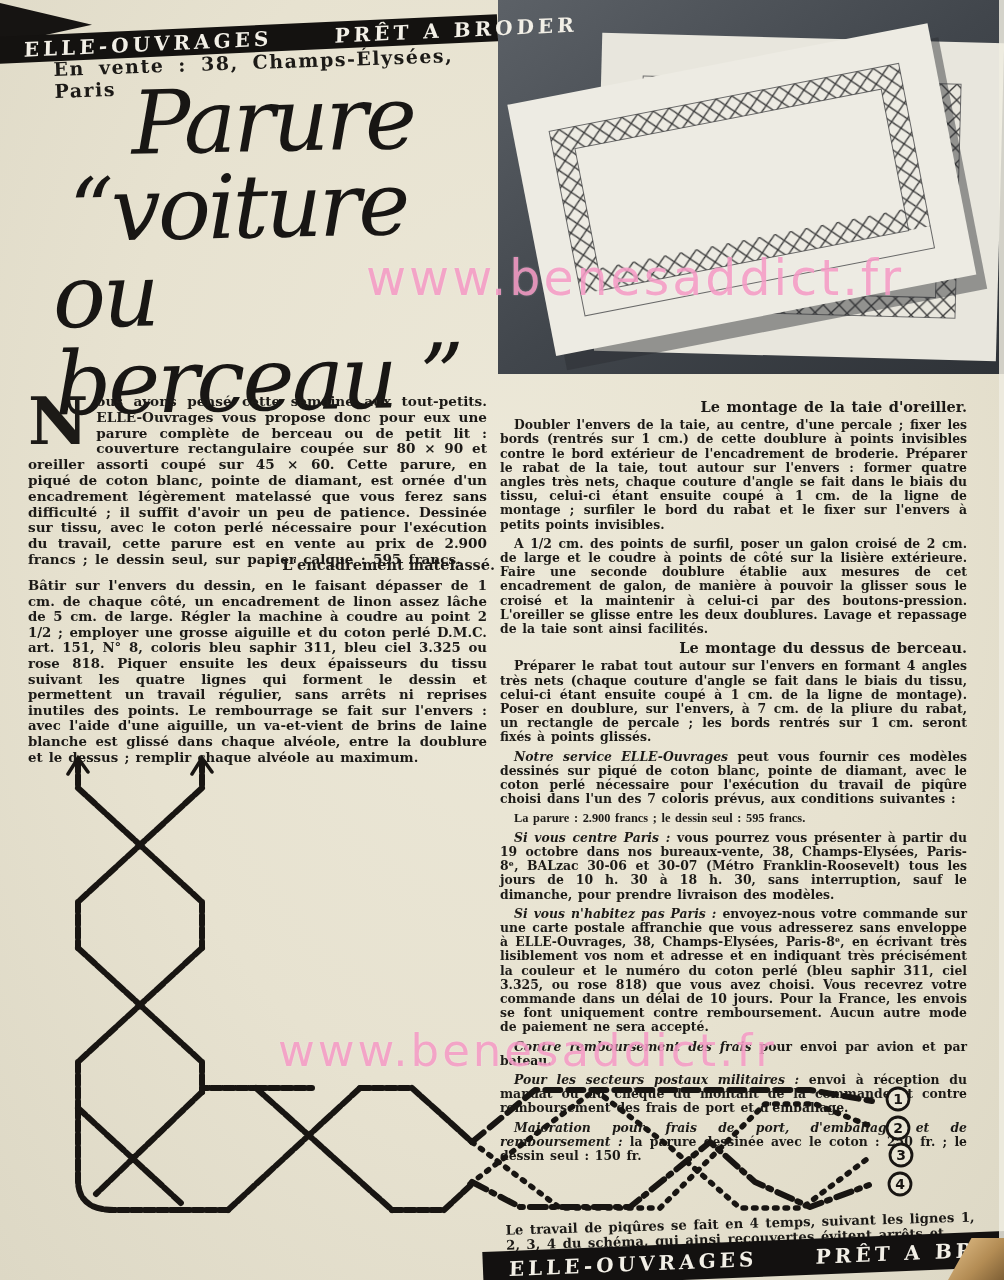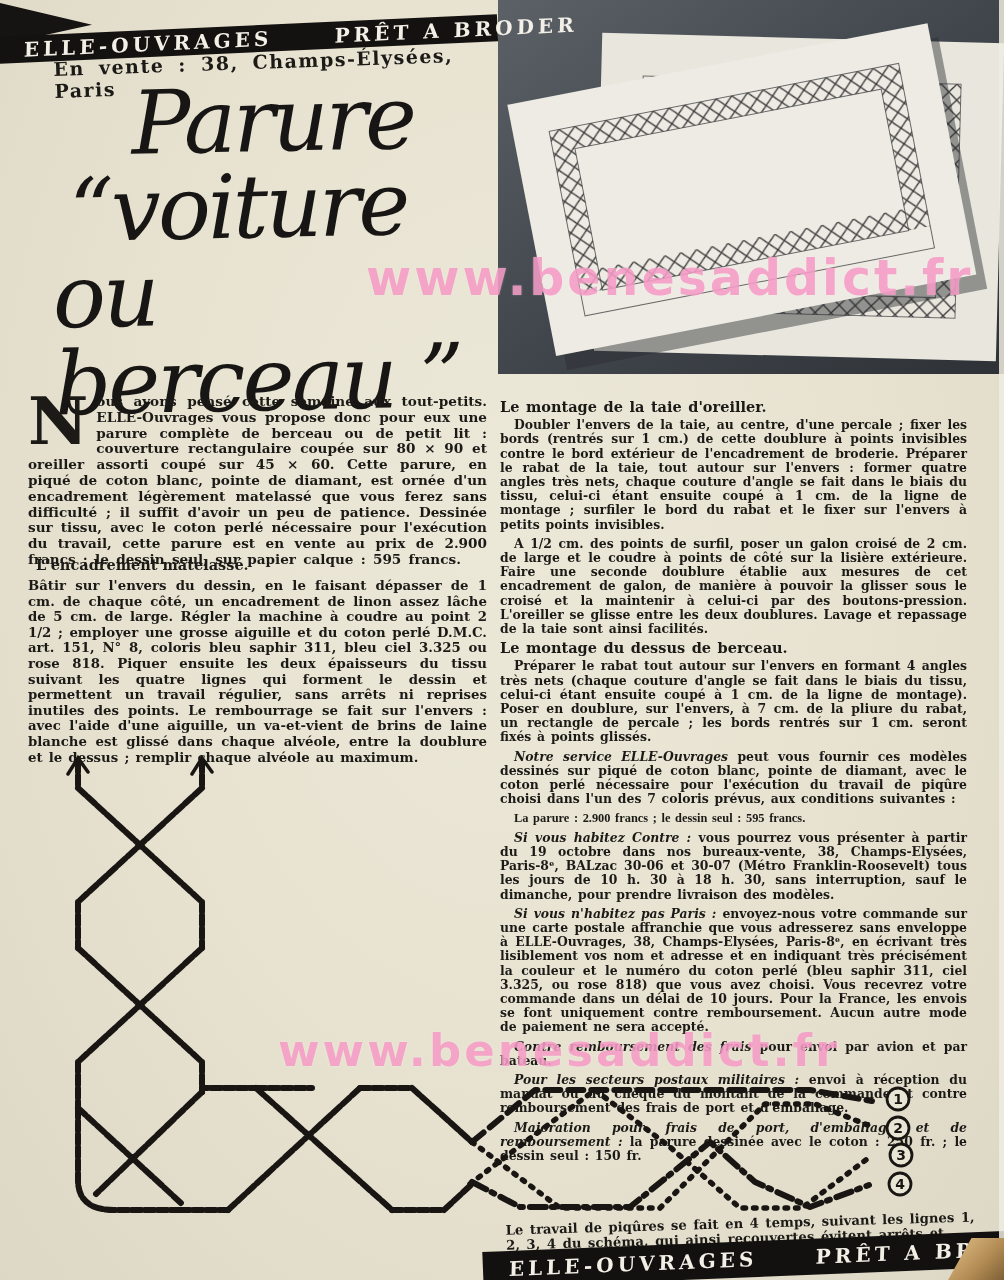--- a/index.html
+++ b/index.html
@@ -43,36 +43,36 @@
     transform:rotate(-1.2deg);color:#181614;
   }
   .title .t1{margin-left:92px;}
   .title .t2{margin-left:28px;}
   .title .t3{margin-left:10px;}
   
   .photo{position:absolute;left:498px;top:0;width:506px;height:374px;z-index:3;}
   
   .wm{
     position:absolute;z-index:20;color:#f59cc6;opacity:0.88;
-    font-family:"DejaVu Sans",sans-serif;font-weight:bold;letter-spacing:3px;
+    font-family:"DejaVu Sans",sans-serif;font-weight:normal;letter-spacing:3px;
     text-shadow:0 0 2px rgba(255,255,255,.35);white-space:nowrap;
   }
   .wm1{left:366px;top:250px;font-size:49px;}
   .wm2{left:278px;top:1024px;font-size:45px;}
   
   .col{position:absolute;z-index:6;text-align:justify;}
   .intro{
     left:28px;top:394px;width:459px;font-size:13.6px;line-height:15.8px;
     font-weight:bold;word-spacing:2.5px;
   }
   .dropcap{
     float:left;font-size:66px;line-height:50px;padding:2px 8px 0 0;font-weight:bold;
   }
   .h{
-    text-align:left;font-weight:bold;font-size:14.5px;margin:0 0 7px 0;
+    text-align:right;font-weight:bold;font-size:14.5px;margin:0 0 7px 0;
   }
   .lc-head{left:36px;top:556px;width:459px;}
   .lc-body{
     left:28px;top:578px;width:459px;font-size:13.3px;line-height:15.6px;
     font-weight:bold;word-spacing:1.5px;
   }
   .rc{
     left:500px;top:397px;width:467px;font-size:12.4px;line-height:14.2px;
     font-weight:bold;word-spacing:1.5px;
   }
@@ -170,21 +170,21 @@
 <div class="col lc-body">Bâtir sur l'envers du dessin, en le faisant dépasser de 1 cm. de chaque côté, un encadrement de linon assez lâche de 5 cm. de large. Régler la machine à coudre au point 2 1/2 ; employer une grosse aiguille et du coton perlé D.M.C. art. 151, N° 8, coloris bleu saphir 311, bleu ciel 3.325 ou rose 818. Piquer ensuite les deux épaisseurs du tissu suivant les quatre lignes qui forment le dessin et permettent un travail régulier, sans arrêts ni reprises inutiles des points. Le rembourrage se fait sur l'envers : avec l'aide d'une aiguille, un va-et-vient de brins de laine blanche est glissé dans chaque alvéole, entre la doublure et le dessus ; remplir chaque alvéole au maximum.</div>
 
 <div class="col rc">
   <div class="h">Le montage de la taie d'oreiller.</div>
   <p>Doubler l'envers de la taie, au centre, d'une percale ; fixer les bords (rentrés sur 1 cm.) de cette doublure à points invisibles contre le bord extérieur de l'encadrement de broderie. Préparer le rabat de la taie, tout autour sur l'envers : former quatre angles très nets, chaque couture d'angle se fait dans le biais du tissu, celui-ci étant ensuite coupé à 1 cm. de la ligne de montage ; surfiler le bord du rabat et le fixer sur l'envers à petits points invisibles.</p>
   <p>A 1/2 cm. des points de surfil, poser un galon croisé de 2 cm. de large et le coudre à points de côté sur la lisière extérieure. Faire une seconde doublure établie aux mesures de cet encadrement de galon, de manière à pouvoir la glisser sous le croisé et la maintenir à celui-ci par des boutons-pression. L'oreiller se glisse entre les deux doublures. Lavage et repassage de la taie sont ainsi facilités.</p>
   <div class="h">Le montage du dessus de berceau.</div>
   <p>Préparer le rabat tout autour sur l'envers en formant 4 angles très nets (chaque couture d'angle se fait dans le biais du tissu, celui-ci étant ensuite coupé à 1 cm. de la ligne de montage). Poser en doublure, sur l'envers, à 7 cm. de la pliure du rabat, un rectangle de percale ; les bords rentrés sur 1 cm. seront fixés à points glissés.</p>
   <p><span class="lead">Notre service ELLE-Ouvrages</span><span> peut vous fournir ces modèles dessinés sur piqué de coton blanc, pointe de diamant, avec le coton perlé nécessaire pour l'exécution du travail de piqûre choisi dans l'un des 7 coloris prévus, aux conditions suivantes :</span></p>
   <p class="price">La parure : 2.900 francs ; le dessin seul : 595 francs.</p>
-  <p><span class="lead">Si vous habitez Contre :</span><span> vous pourrez vous présenter à partir du 19 octobre dans nos bureaux-vente, 38, Champs-Elysées, Paris-8ᵉ, BALzac 30-06 et 30-07 (Métro Franklin-Roosevelt) tous les jours de 10 h. 30 à 18 h. 30, sans interruption, sauf le dimanche, pour prendre livraison des modèles.</span></p>
+  <p><span class="lead">Si vous centre Paris :</span><span> vous pourrez vous présenter à partir du 19 octobre dans nos bureaux-vente, 38, Champs-Elysées, Paris-8ᵉ, BALzac 30-06 et 30-07 (Métro Franklin-Roosevelt) tous les jours de 10 h. 30 à 18 h. 30, sans interruption, sauf le dimanche, pour prendre livraison des modèles.</span></p>
   <p><span class="lead">Si vous n'habitez pas Paris :</span><span> envoyez-nous votre commande sur une carte postale affranchie que vous adresserez sans enveloppe à ELLE-Ouvrages, 38, Champs-Elysées, Paris-8ᵉ, en écrivant très lisiblement vos nom et adresse et en indiquant très précisément la couleur et le numéro du coton perlé (bleu saphir 311, ciel 3.325, ou rose 818) que vous avez choisi. Vous recevrez votre commande dans un délai de 10 jours. Pour la France, les envois se font uniquement contre remboursement. Aucun autre mode de paiement ne sera accepté.</span></p>
   <p><span class="lead">Contre remboursement des frais</span><span> pour envoi par avion et par bateau.</span></p>
   <p><span class="lead">Pour les secteurs postaux militaires :</span><span> envoi à réception du mandat ou du chèque du montant de la commande et contre remboursement des frais de port et d'emballage.</span></p>
   <p><span class="lead">Majoration pour frais de port, d'emballage et de remboursement :</span><span> la parure dessinée avec le coton : 250 fr. ; le dessin seul : 150 fr.</span></p>
 </div>
 
 <svg class="diagram" viewBox="0 0 900 500">
   <g stroke="#181512" stroke-width="6" fill="none" stroke-linecap="round" stroke-linejoin="round" stroke-dasharray="10,3">
 
     <path d="M58,36 L182,150 M182,36 L58,150"></path>

